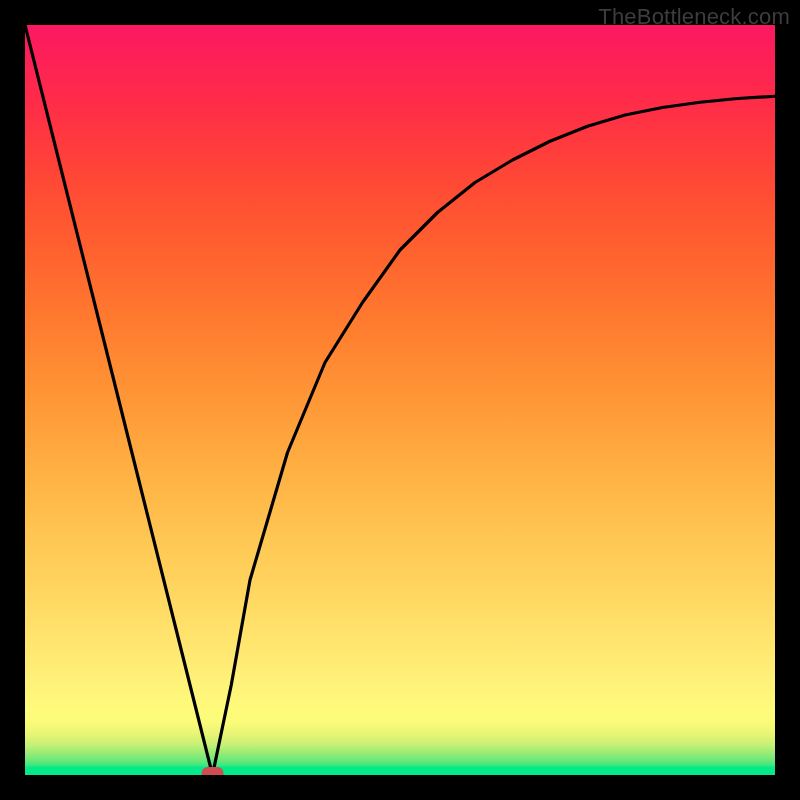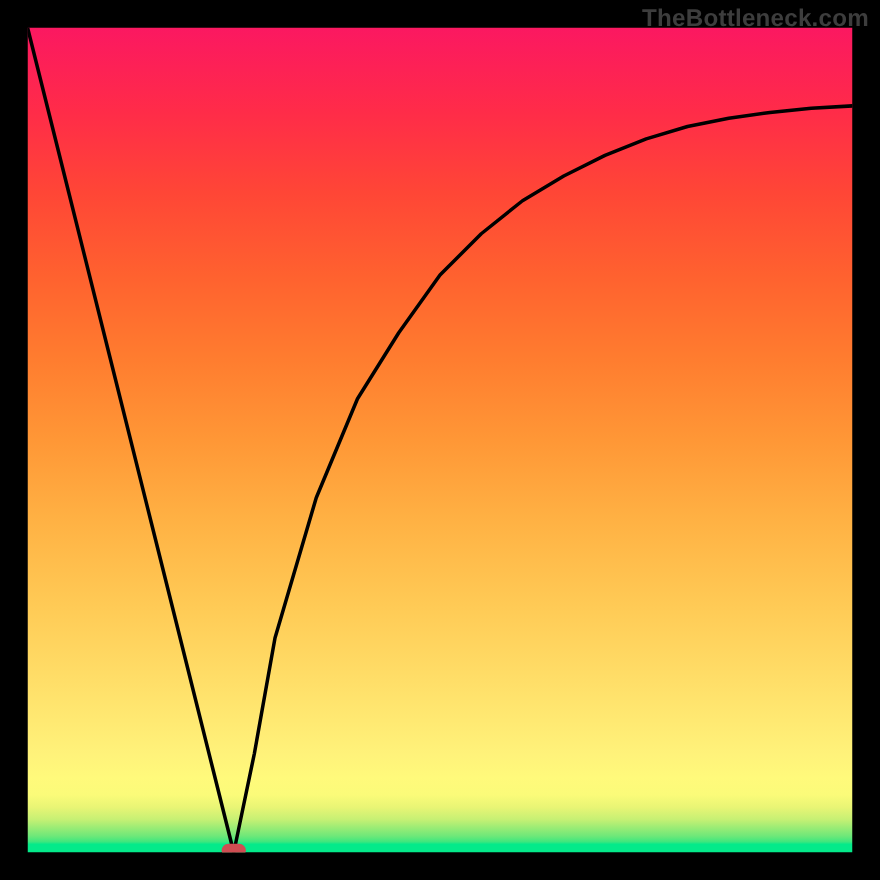--- a/index.html
+++ b/index.html
@@ -15,21 +15,21 @@
     position: relative;
     width: 800px;
     height: 800px;
     background: #000;
   }
   .watermark {
     position: absolute;
     top: 4px;
     right: 10px;
     font-size: 22px;
-    font-weight: 700;
+    font-weight: 400;
     color: #3d3d3d;
     letter-spacing: 0.2px;
     z-index: 10;
   }
   .plot-area {
     position: absolute;
     left: 25px;
     top: 25px;
     width: 750px;
     height: 750px;

